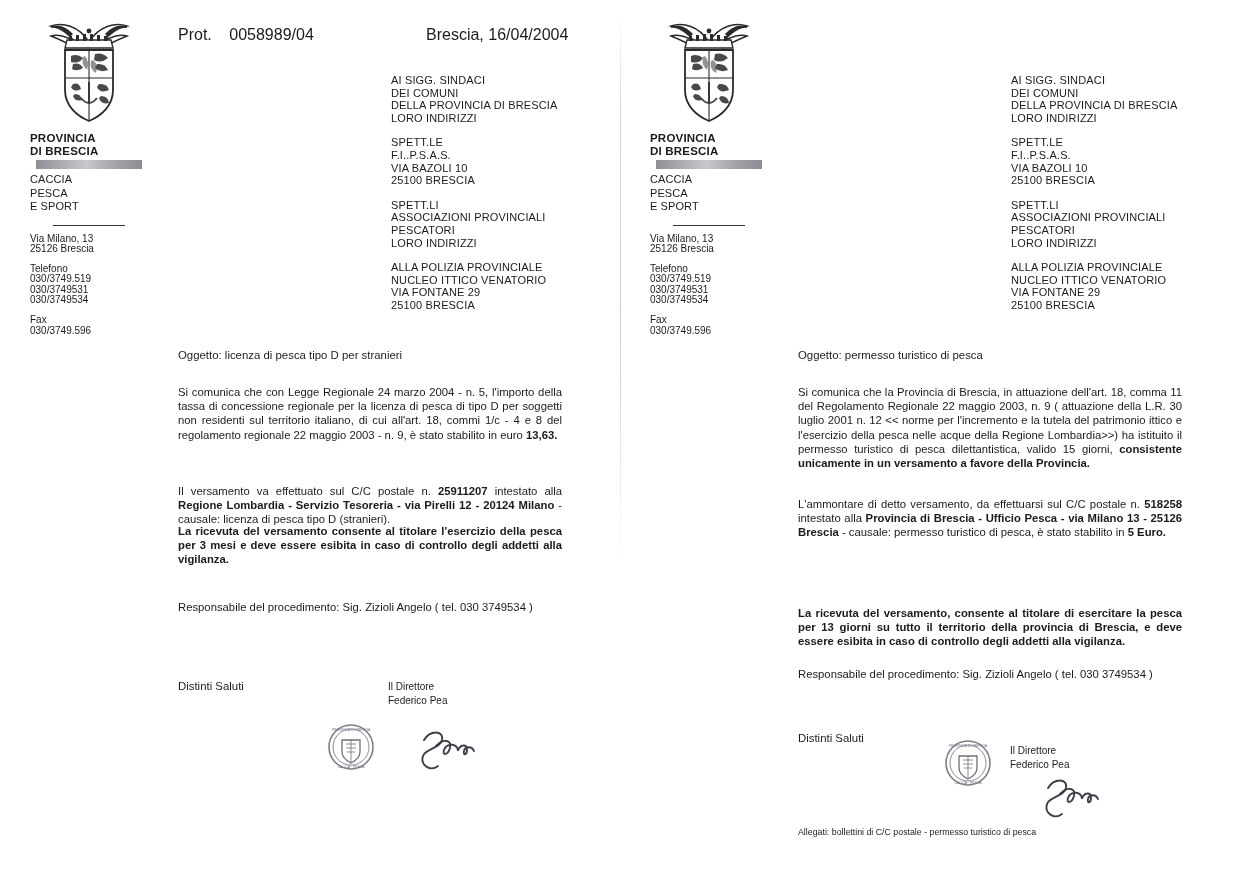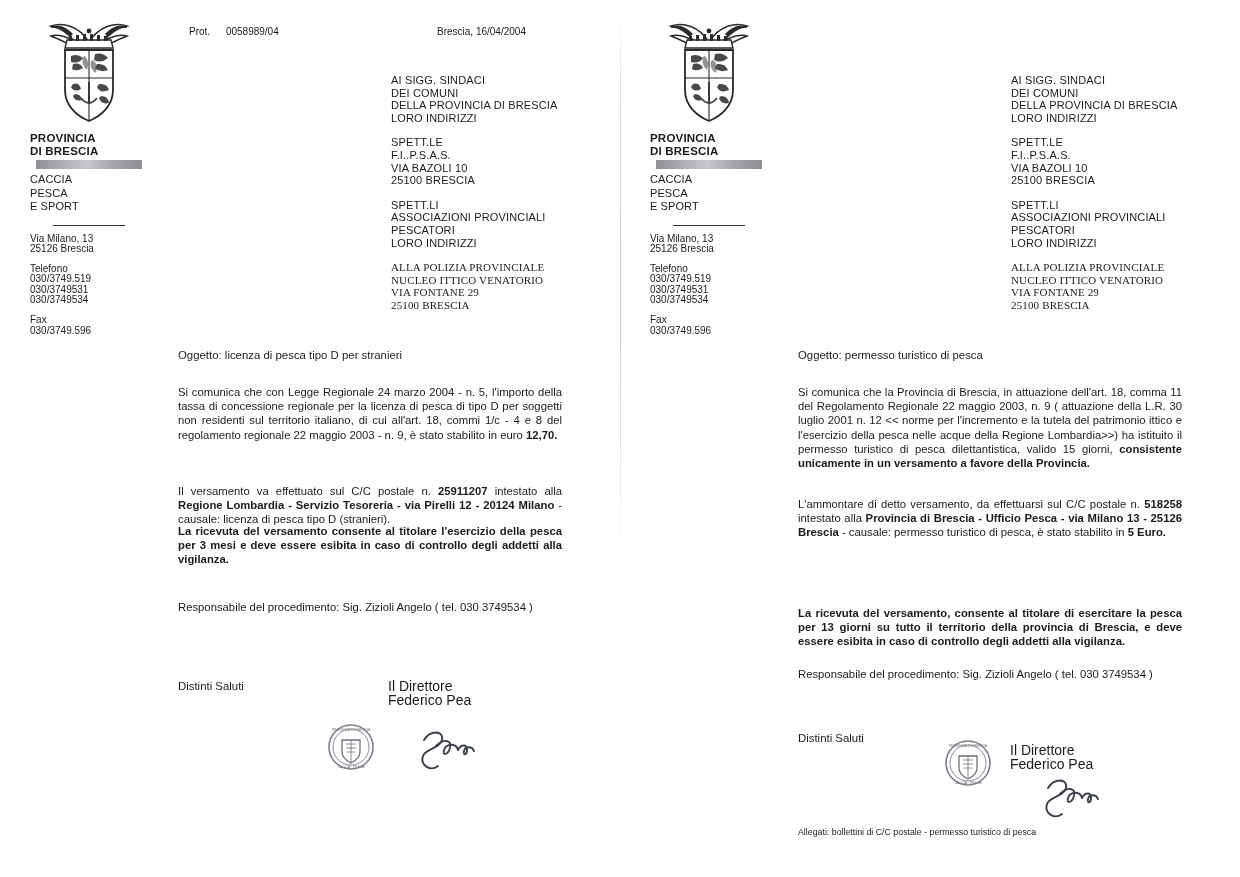--- a/index.html
+++ b/index.html
@@ -80,23 +80,23 @@
   .sheet {
     position: absolute;
     left: 178px;
     top: 0;
     width: 415px;
     height: 877px;
   }
   .proto-row {
     position: absolute;
     top: 26px;
-    left: 11px;
+    left: 0;
     width: 415px;
-    font-size: 10px;
+    font-size: 16px;
   }
   .proto-label { display: inline-block; }
   .proto-num { display: inline-block; margin-left: 13px; }
   .proto-place {
     position: absolute;
     left: 248px;
     top: 0;
     white-space: nowrap;
   }
 
@@ -105,21 +105,21 @@
     left: 213px;
     top: 74px;
     width: 240px;
   }
   .addr-block {
     font-size: 11px;
     line-height: 12.6px;
     margin-bottom: 12px;
     letter-spacing: 0.15px;
   }
-  .addr-block:last-child { margin-bottom: 8px; font-family: Liberation Serif, serif; }
+  .addr-block:last-child { margin-bottom: 8px; }
   .addr-block div { white-space: nowrap; }
 
   .subject {
     position: absolute;
     left: 0;
     top: 349px;
     font-size: 11.4px;
   }
 
   .body-text {
@@ -138,21 +138,21 @@
     font-size: 11.3px;
     text-align: right;
   }
   .greet {
     position: absolute;
     left: 0;
     font-size: 11.4px;
   }
   .director {
     position: absolute;
-    font-size: 14px;
+    font-size: 10px;
     line-height: 13.5px;
   }
   .attach {
     position: absolute;
     left: 0;
     font-size: 8.8px;
   }
 
   
   .seal { position: absolute; }
@@ -268,21 +268,21 @@
       <div class="addr-block">
         <div>ALLA POLIZIA PROVINCIALE</div>
         <div>NUCLEO ITTICO VENATORIO</div>
         <div>VIA FONTANE 29</div>
         <div>25100 BRESCIA</div>
       </div>
     </div>
 
     <div class="subject">Oggetto: licenza di pesca tipo D per stranieri</div>
 
-    <div class="body-text" style="top:385px">Si comunica che con Legge Regionale 24 marzo 2004 - n. 5, l'importo della tassa di concessione regionale per la  licenza di pesca di tipo D per soggetti non residenti sul territorio italiano, di cui all'art. 18, commi 1/c - 4 e 8 del regolamento regionale 22 maggio 2003 - n. 9, è stato stabilito in euro  <b>12,70.</b></div>
+    <div class="body-text" style="top:385px">Si comunica che con Legge Regionale 24 marzo 2004 - n. 5, l'importo della tassa di concessione regionale per la  licenza di pesca di tipo D per soggetti non residenti sul territorio italiano, di cui all'art. 18, commi 1/c - 4 e 8 del regolamento regionale 22 maggio 2003 - n. 9, è stato stabilito in euro  <b>13,63.</b></div>
     <div class="body-text" style="top:484px">Il versamento va effettuato sul  C/C postale n. <b>25911207</b> intestato alla <b>Regione Lombardia - Servizio Tesoreria - via Pirelli 12 - 20124 Milano</b> -  causale: licenza di pesca tipo D (stranieri).</div>
     <div class="body-text" style="top:524px"><b>La ricevuta del versamento consente al titolare l'esercizio della pesca per 3 mesi e deve essere esibita in caso di controllo degli addetti alla vigilanza.</b></div>
 
     <div class="resp" style="top:601px">Responsabile del procedimento: Sig. Zizioli Angelo ( tel. 030 3749534 )</div>
     <div class="greet" style="top:680px">Distinti Saluti</div>
     <div class="director" style="left:210px; top:680px">
       <div>Il Direttore</div>
       <div>Federico Pea</div>
     </div>
 

